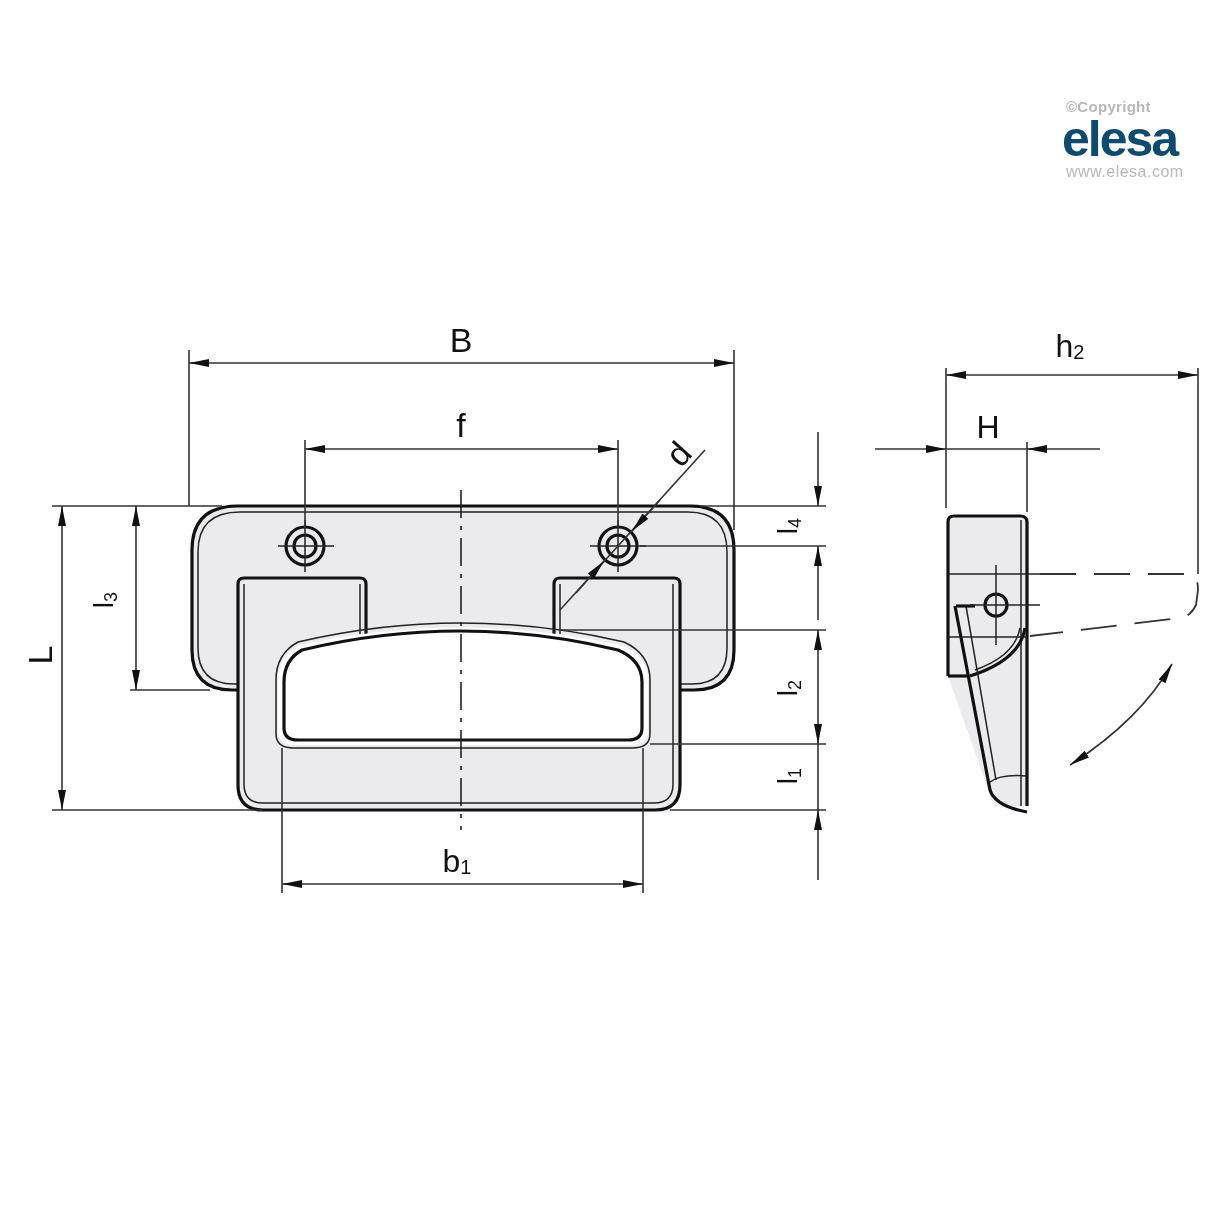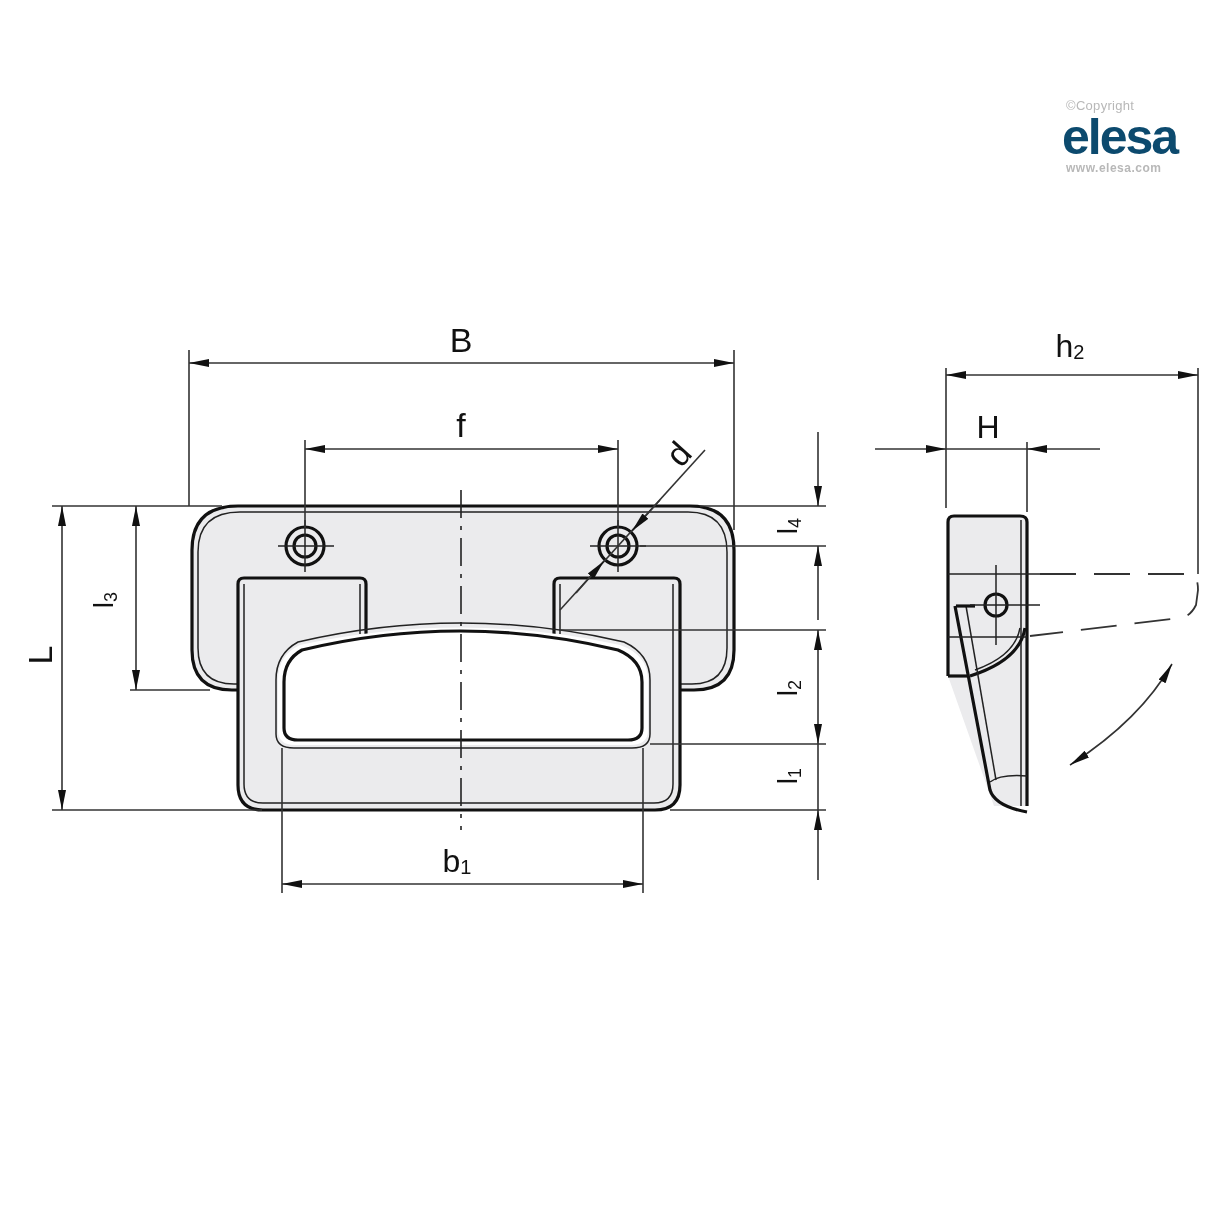--- a/index.html
+++ b/index.html
@@ -1,22 +1,22 @@
 <!DOCTYPE html>
 <html><head>
   <meta charset="utf-8">
   <style>
     html, body { margin: 0; padding: 0; background: #ffffff; }
     body { width: 1214px; height: 1214px; position: relative; overflow: hidden; font-family: "Liberation Sans", sans-serif; }
     #drawing { position: absolute; left: 0; top: 0; width: 1214px; height: 1214px; }
     .label { font-family: "Liberation Sans", sans-serif; fill: #111; }
     .watermark { position: absolute; right: 10px; top: 98px; width: 160px; text-align: left; color: #b8b8b8; font-family: "Liberation Sans", sans-serif; }
-    .wm-copy { font-size: 13px; font-weight: normal; padding-left: 22px; letter-spacing: 0.3px; }
+    .wm-copy { font-size: 15px; font-weight: bold; padding-left: 22px; letter-spacing: 0.3px; }
     .wm-brand { font-size: 50px; font-weight: bold; line-height: 48px; letter-spacing: -2px; margin-left: 18px; color: #0c4a6e; }
-    .wm-url { font-size: 12px; font-weight: bold; padding-left: 22px; letter-spacing: 0.5px; }
+    .wm-url { font-size: 16px; font-weight: normal; padding-left: 22px; letter-spacing: 0.5px; }
     .thick { stroke: #111; stroke-width: 3.2; fill: none; }
     .thin { stroke: #222; stroke-width: 1.5; fill: none; }
     .dim { stroke: #333; stroke-width: 1.6; fill: none; }
     .center { stroke: #222; stroke-width: 1.6; fill: none; stroke-dasharray: 28 8 4 8; }
     .dashed { stroke: #333; stroke-width: 1.8; fill: none; stroke-dasharray: 36 18; }
     .fill { fill: #ebebed; }
     .arrow { fill: #111; }
   </style>
 </head>
 <body>

